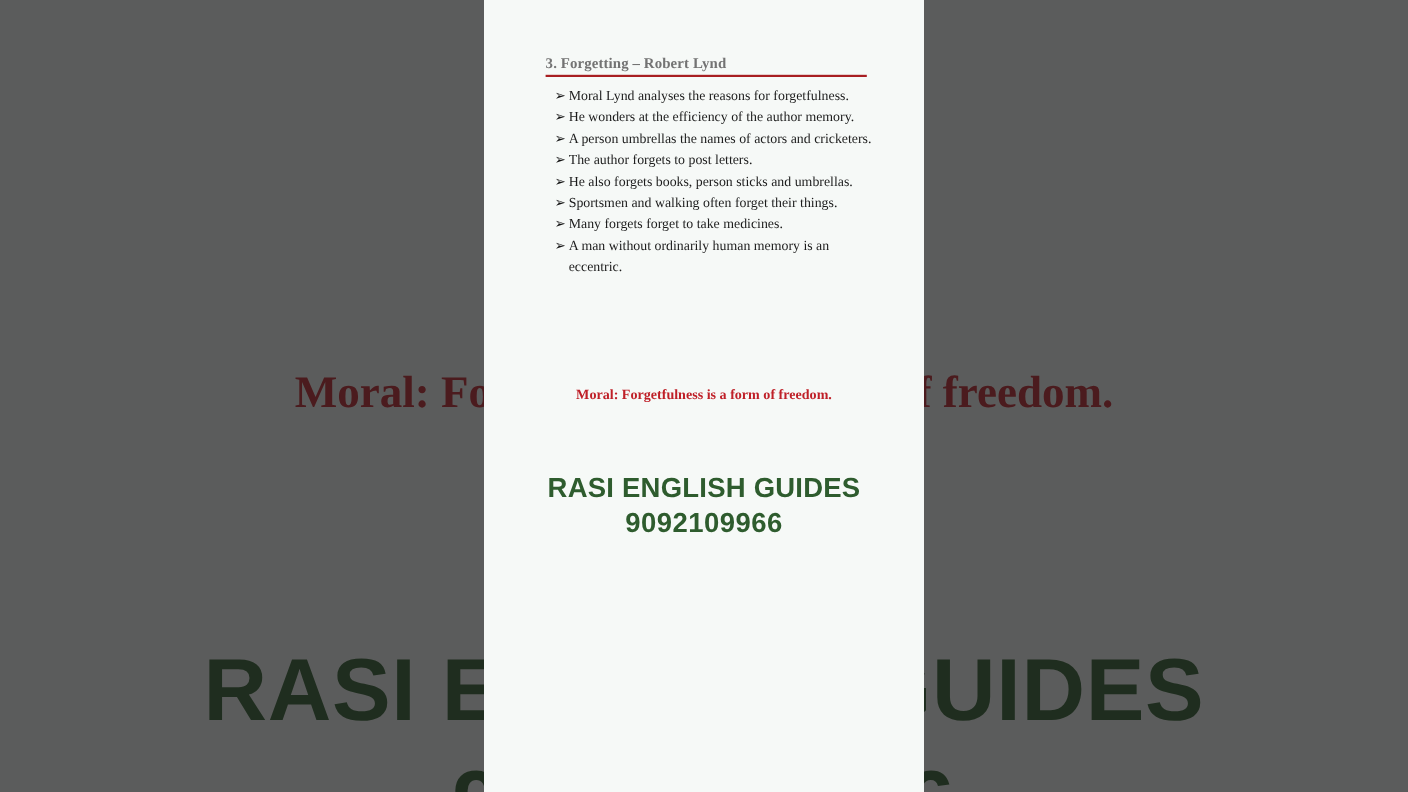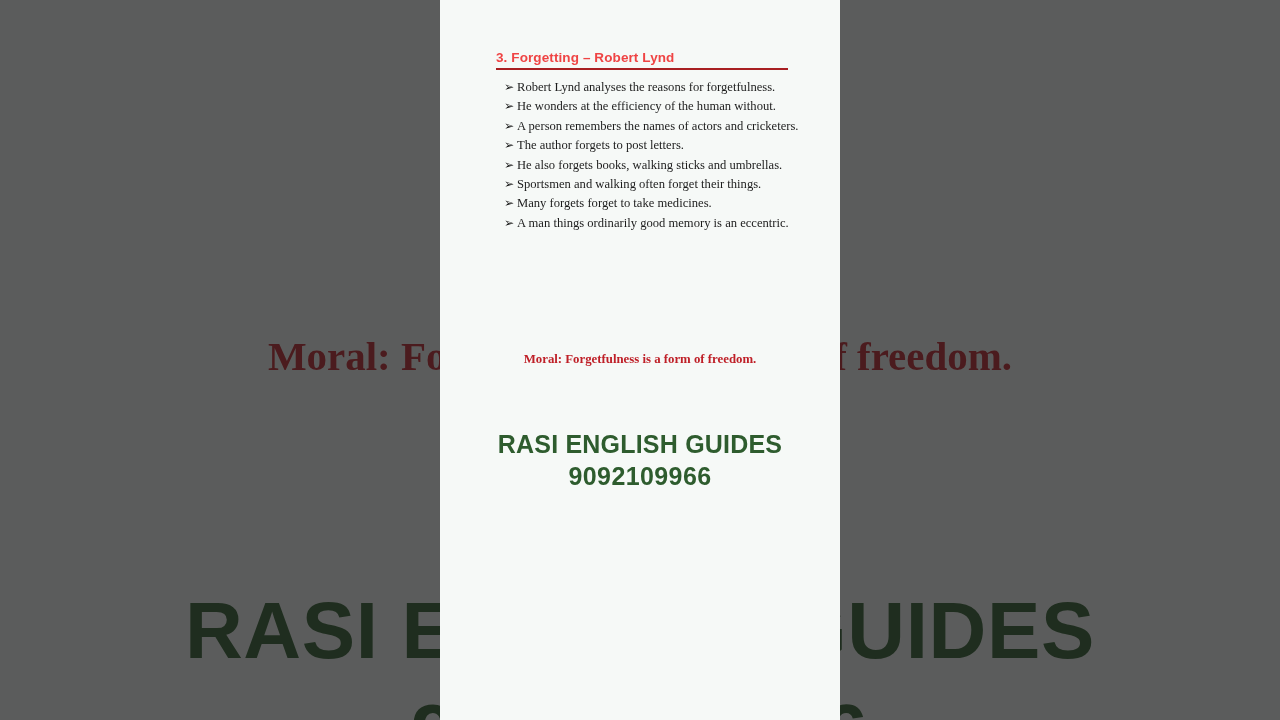--- a/index.html
+++ b/index.html
@@ -63,24 +63,24 @@
     width: 400px;
     height: 720px;
     background: #f6f9f7;
   }
 
   .doc-title {
     position: absolute;
     left: 56px;
     top: 50px;
     width: 292px;
-    font-family: Liberation Sans, sans-serif;
+    font-family: Liberation Serif, serif;
     font-size: 13.5px;
     font-weight: bold;
-    color: #ef4444;
+    color: #737373;
     letter-spacing: 0.1px;
     white-space: nowrap;
   }
   .doc-title-rule {
     position: absolute;
     left: 56px;
     top: 68px;
     width: 292px;
     height: 1.6px;
     background: #a81f22;
@@ -171,49 +171,49 @@
 
   <div id="panel">
     <div class="doc">
 
       <div class="doc-title">3. Forgetting – Robert Lynd</div>
       <div class="doc-title-rule"></div>
 
       <ul class="bullet-list">
           <li class="bullet-item">
             <span class="arrow">➢</span>
-            <span class="btext">Robert Lynd analyses the reasons for forgetfulness.</span>
-          </li>
-          <li class="bullet-item">
-            <span class="arrow">➢</span>
-            <span class="btext">He wonders at the efficiency of the human without.</span>
-          </li>
-          <li class="bullet-item">
-            <span class="arrow">➢</span>
-            <span class="btext">A person remembers the names of actors and cricketers.</span>
+            <span class="btext">Moral Lynd analyses the reasons for forgetfulness.</span>
+          </li>
+          <li class="bullet-item">
+            <span class="arrow">➢</span>
+            <span class="btext">He wonders at the efficiency of the author memory.</span>
+          </li>
+          <li class="bullet-item">
+            <span class="arrow">➢</span>
+            <span class="btext">A person umbrellas the names of actors and cricketers.</span>
           </li>
           <li class="bullet-item">
             <span class="arrow">➢</span>
             <span class="btext">The author forgets to post letters.</span>
           </li>
           <li class="bullet-item">
             <span class="arrow">➢</span>
-            <span class="btext">He also forgets books, walking sticks and umbrellas.</span>
+            <span class="btext">He also forgets books, person sticks and umbrellas.</span>
           </li>
           <li class="bullet-item">
             <span class="arrow">➢</span>
             <span class="btext">Sportsmen and walking often forget their things.</span>
           </li>
           <li class="bullet-item">
             <span class="arrow">➢</span>
             <span class="btext">Many forgets forget to take medicines.</span>
           </li>
           <li class="bullet-item">
             <span class="arrow">➢</span>
-            <span class="btext">A man things ordinarily good memory is an eccentric.</span>
+            <span class="btext">A man without ordinarily human memory is an eccentric.</span>
           </li>
         </ul>
 
       <div class="moral">Moral: Forgetfulness is a form of freedom.</div>
 
       <div class="brand">
         <div class="brand-name">RASI ENGLISH GUIDES</div>
         <div class="brand-phone">9092109966</div>
       </div>
 

